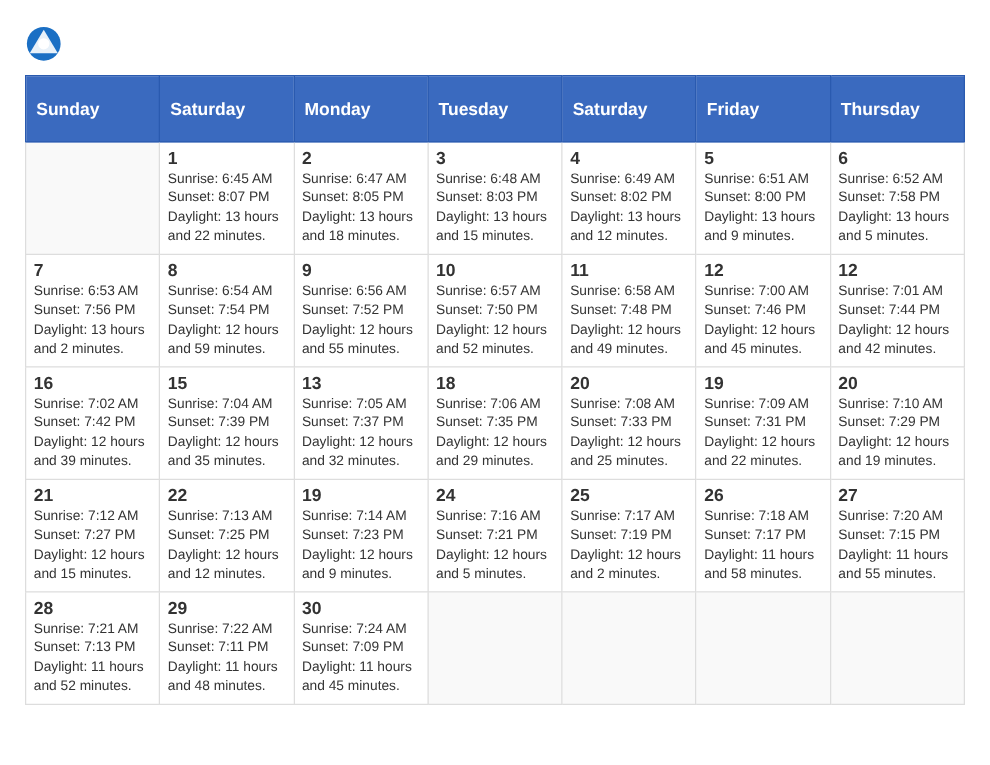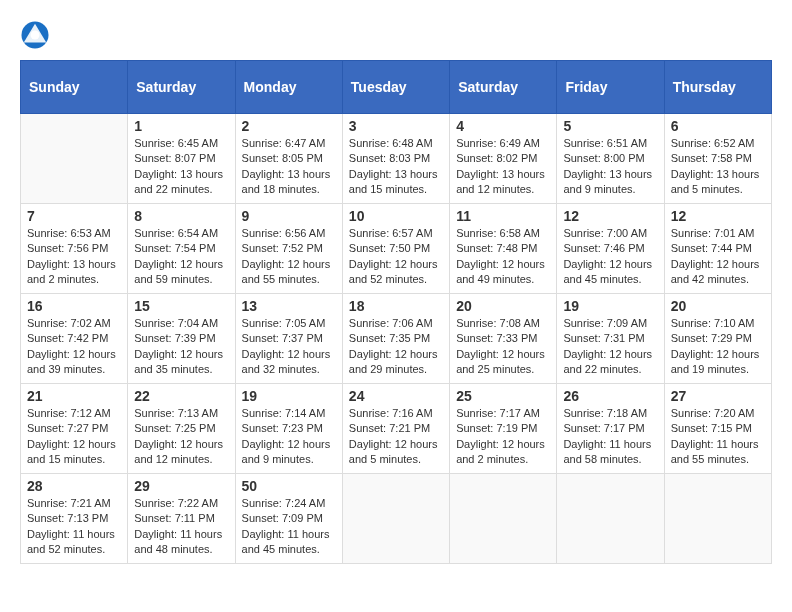--- a/index.html
+++ b/index.html
@@ -249,21 +249,21 @@
       <tr class="week-row">
         <td>
           <span class="day-number">28</span>
           <div class="day-info">Sunrise: 7:21 AM<br>Sunset: 7:13 PM<br>Daylight: 11 hours<br>and 52 minutes.</div>
         </td>
         <td>
           <span class="day-number">29</span>
           <div class="day-info">Sunrise: 7:22 AM<br>Sunset: 7:11 PM<br>Daylight: 11 hours<br>and 48 minutes.</div>
         </td>
         <td>
-          <span class="day-number">50</span>
+          <span class="day-number">30</span>
           <div class="day-info">Sunrise: 7:24 AM<br>Sunset: 7:09 PM<br>Daylight: 11 hours<br>and 45 minutes.</div>
         </td>
         <td class="empty"></td>
         <td class="empty"></td>
         <td class="empty"></td>
         <td class="empty"></td>
       </tr>
     </tbody>
 </table>
 

